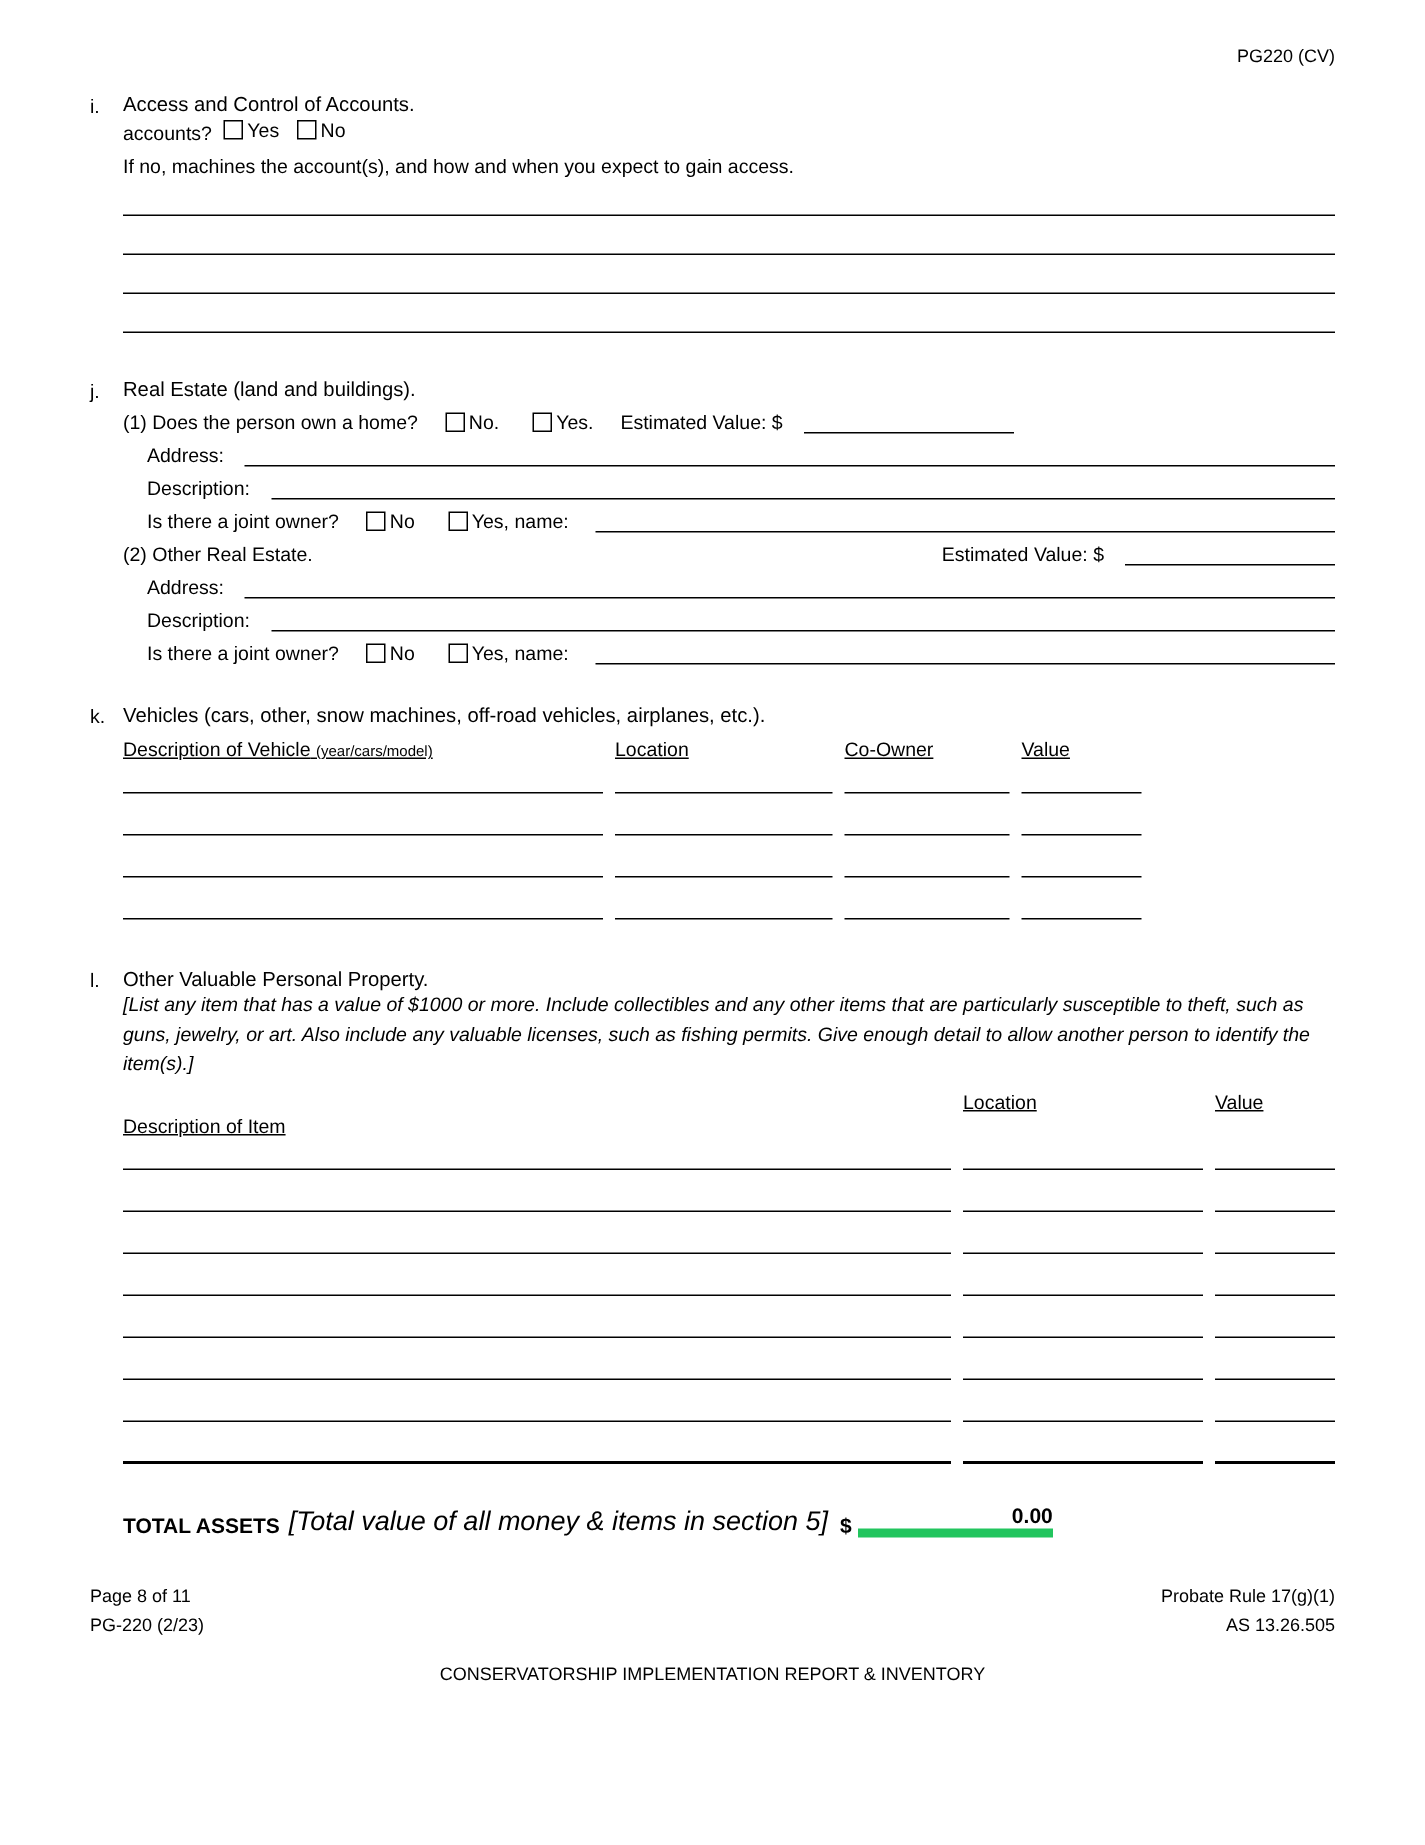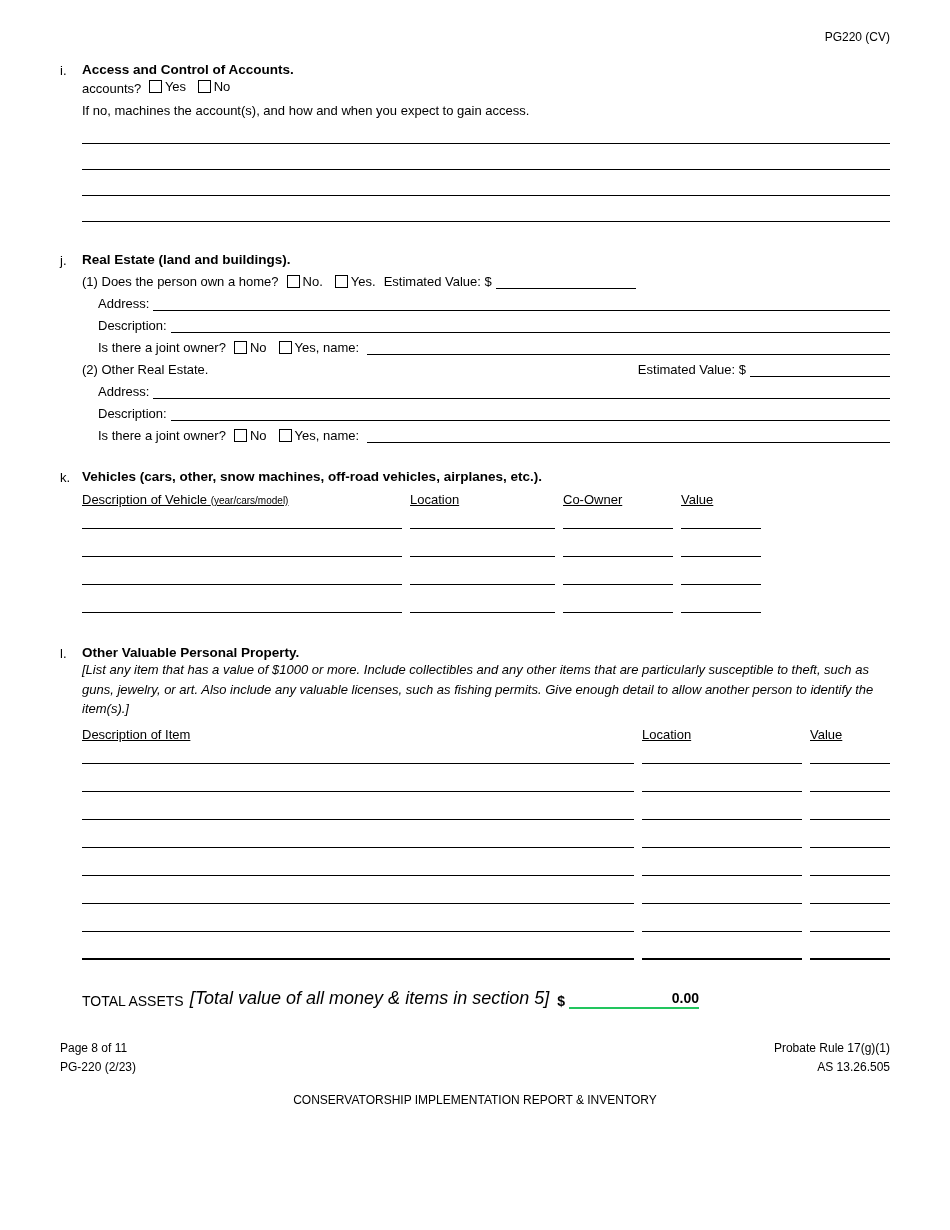--- a/index.html
+++ b/index.html
@@ -14,21 +14,21 @@
     }
     .page-header {
       text-align: right;
       font-size: 12px;
       margin-bottom: 18px;
     }
     .section {
       margin-bottom: 22px;
     }
     .section-title {
-      font-weight: bold;
+      font-weight: normal;
       font-size: 13.5px;
     }
     .section-header-row {
       display: flex;
       align-items: flex-start;
       margin-bottom: 4px;
     }
     .section-letter {
       font-weight: normal;
       min-width: 22px;
@@ -60,21 +60,21 @@
       display: block;
       border-bottom: 1px solid #000;
       width: 100%;
       height: 18px;
       margin-bottom: 4px;
     }
     .field-row {
       display: flex;
       align-items: flex-end;
       margin-bottom: 4px;
-      gap: 4px;
+      gap: 14px;
     }
     .field-label {
       white-space: nowrap;
       font-size: 13px;
     }
     .field-line {
       flex: 1;
       border-bottom: 1px solid #000;
       height: 18px;
     }
@@ -114,20 +114,21 @@
       margin-left: 8px;
     }
     .col-value {
       width: 80px;
       text-decoration: underline;
       margin-left: 8px;
     }
     .col-desc-item {
       flex: 1;
       text-decoration: underline;
+      margin-top: 16px;
     }
     .col-location-item {
       width: 160px;
       text-decoration: underline;
       margin-left: 8px;
     }
     .col-value-item {
       width: 80px;
       text-decoration: underline;
       margin-left: 8px;
@@ -155,37 +156,37 @@
       line-height: 1.5;
       margin-bottom: 8px;
     }
     .total-assets-row {
       display: flex;
       align-items: flex-end;
       margin-top: 14px;
       font-size: 14px;
     }
     .total-label {
-      font-weight: normal;
+      font-weight: bold;
       font-size: 14px;
     }
     .total-italic {
       font-style: italic;
       font-weight: normal;
       font-size: 18px;
       margin-left: 6px;
     }
     .total-dollar {
       font-weight: bold;
       font-size: 14px;
       margin-left: 8px;
     }
     .total-value-line {
       width: 130px;
-      border-bottom: 2px solid #22c55e;
+      border-bottom: 6px solid #22c55e;
       height: 20px;
       margin-left: 4px;
       display: flex;
       align-items: flex-end;
       justify-content: flex-end;
       font-weight: bold;
       font-size: 14px;
       padding-bottom: 1px;
       margin-top: 15px;
     }

